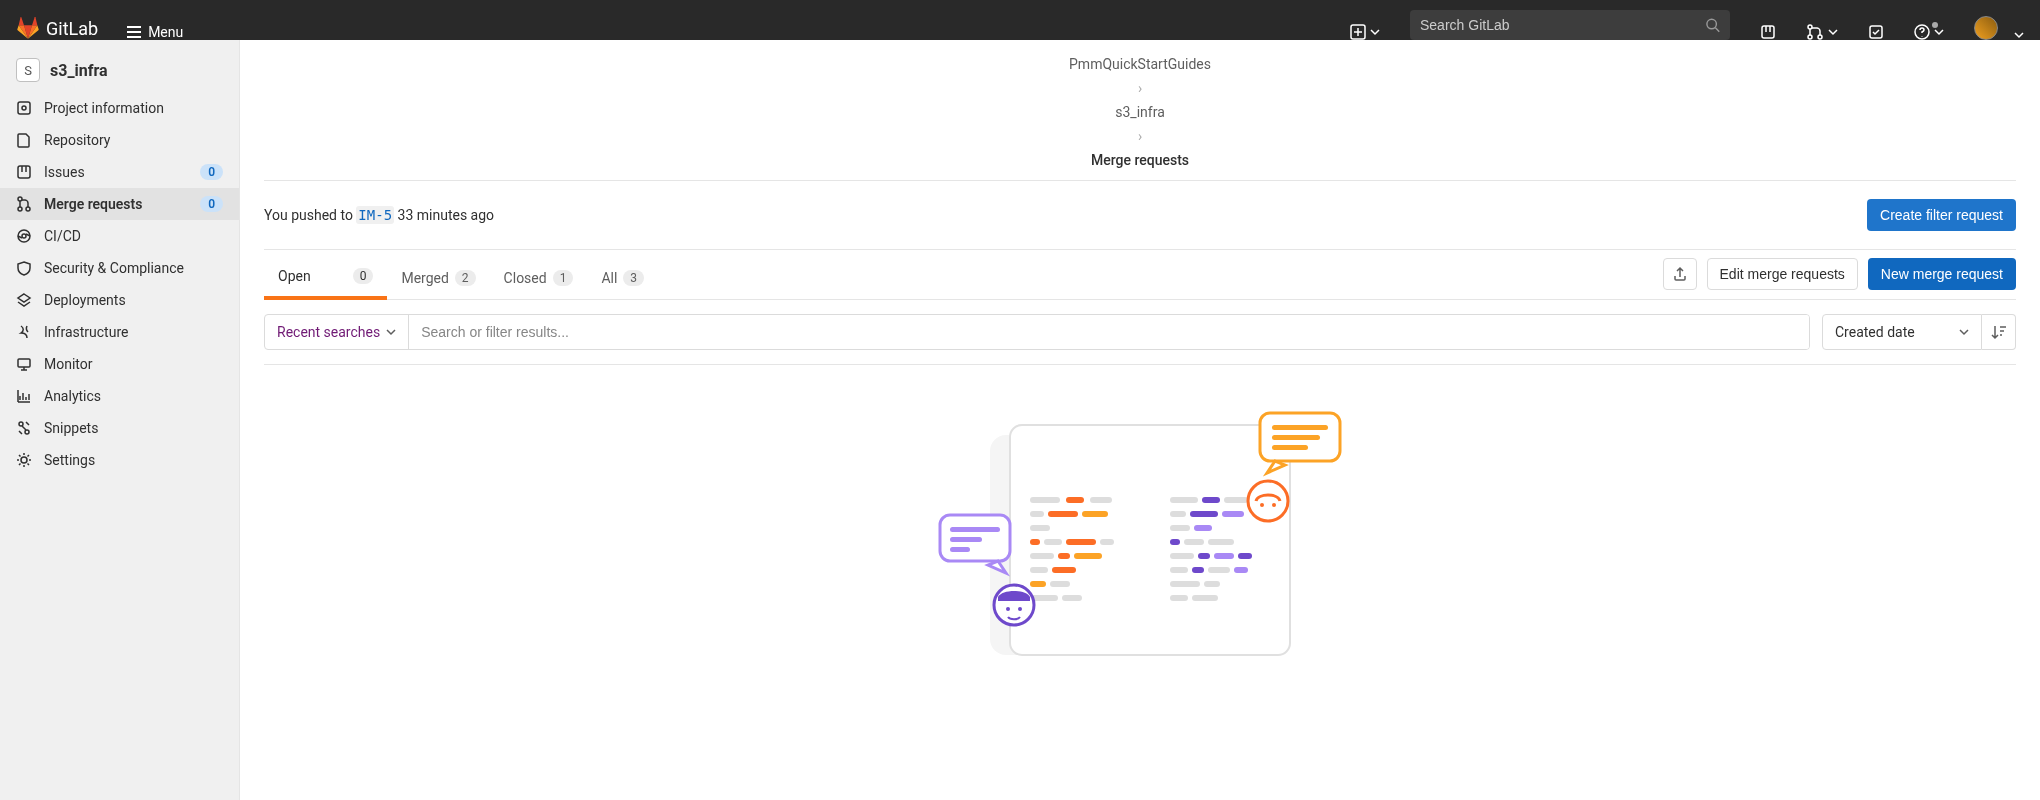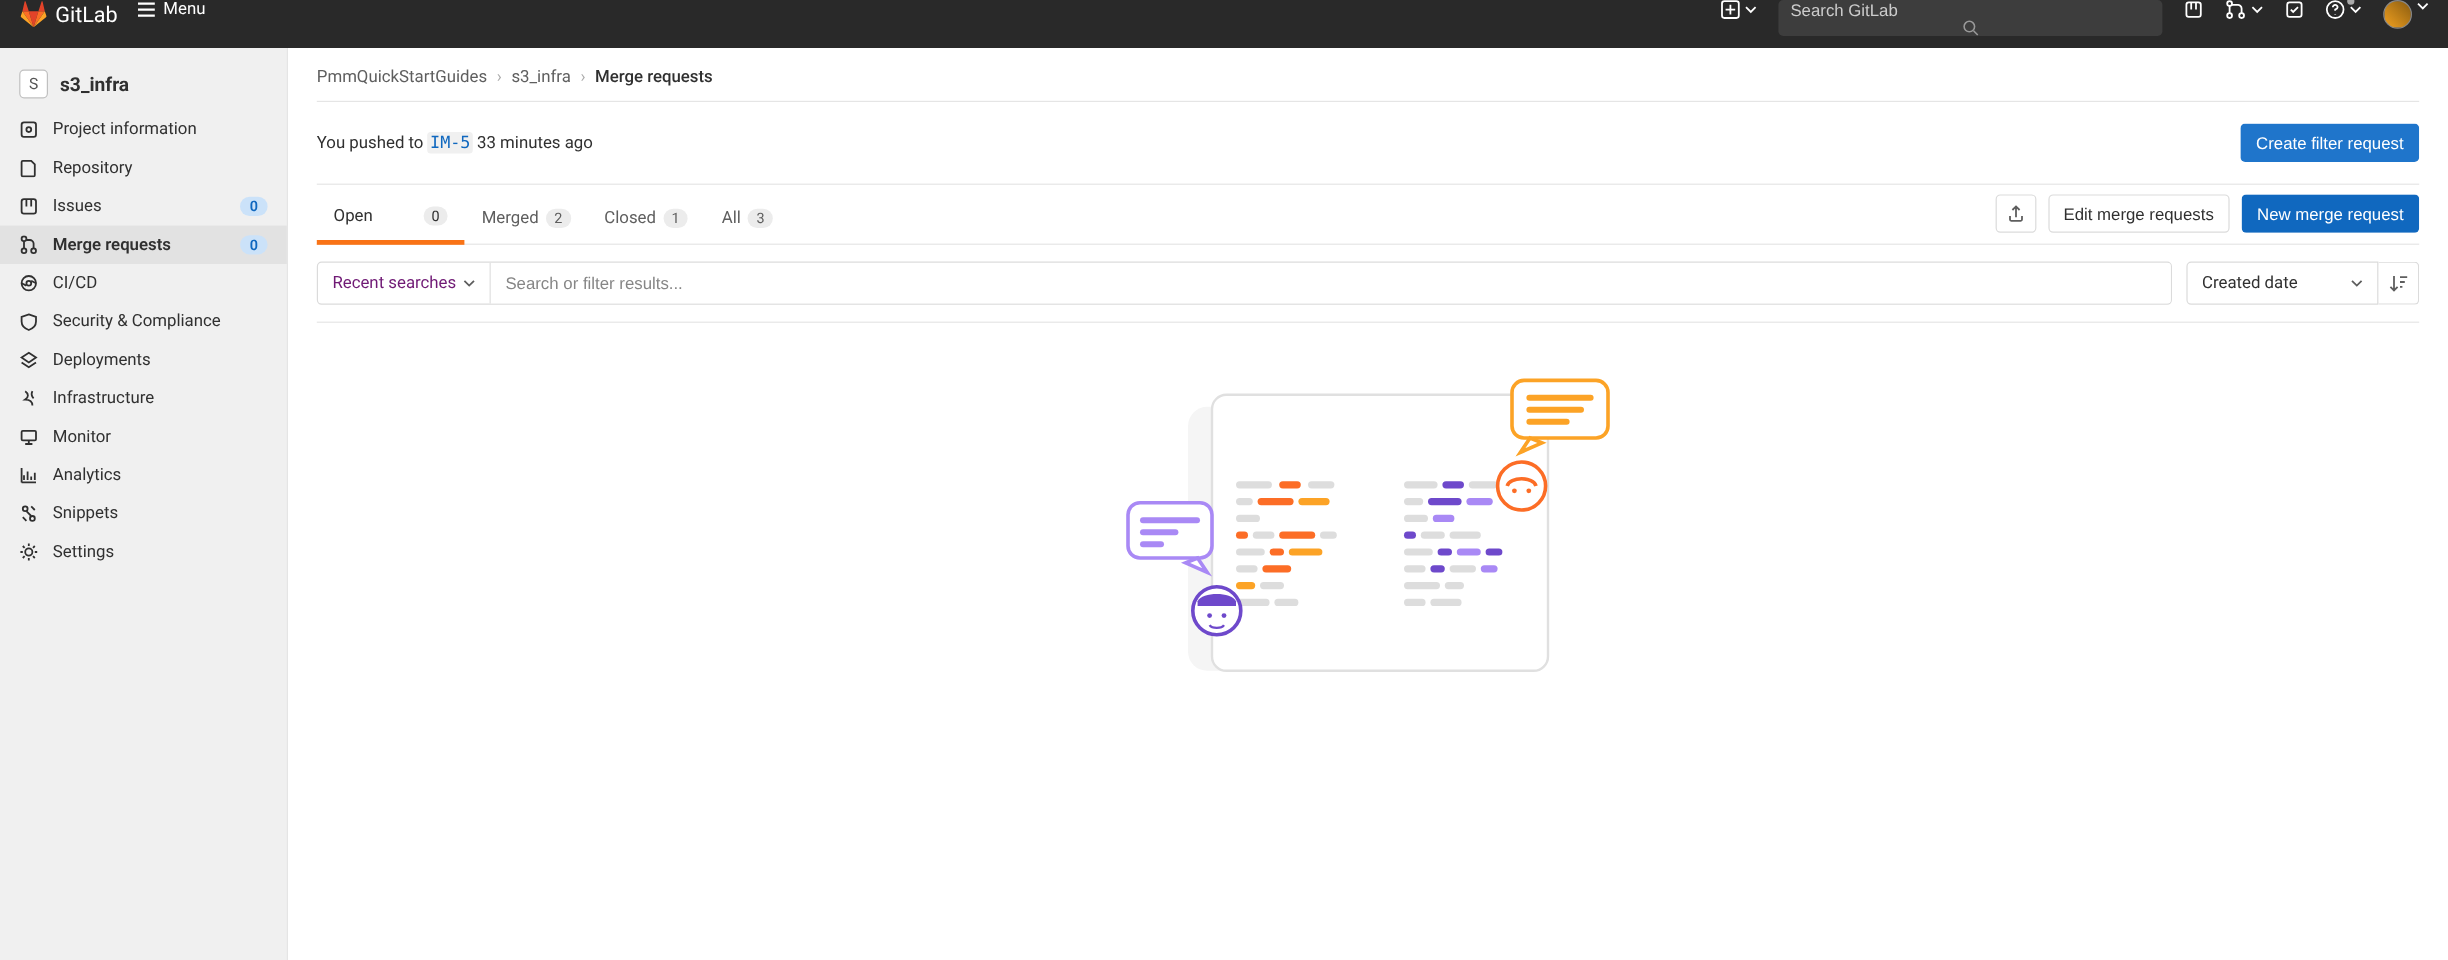--- a/index.html
+++ b/index.html
@@ -1,44 +1,44 @@
 <!DOCTYPE html>
 <html><head>
 <meta charset="utf-8">
 <style>
 * { box-sizing: border-box; margin: 0; padding: 0; }
 body { font-family: -apple-system, BlinkMacSystemFont, "Segoe UI", Roboto, sans-serif; font-size: 14px; color: #303030; background: #fff; }
 
 
-.top-nav { height: 40px; background: #292929; display: flex; align-items: flex-start; padding: 0 16px; color: #fff; }
+.top-nav { height: 40px; background: #292929; display: flex; align-items: flex-end; padding: 0 16px; color: #fff; gap: 12px; }
 .logo-box { display: flex; align-items: center; gap: 6px; }
 .logo-svg { width: 24px; height: 24px; }
 .brand { font-size: 18px; font-weight: 400; color: #fff; }
 .menu-toggle { display: flex; align-items: center; gap: 6px; margin-left: 16px; color: #fff; cursor: pointer; }
 .nav-spacer { flex: 1; }
-.search-wrap { background: #3d3d3d; border-radius: 4px; display: flex; align-items: center; padding: 0 10px; height: 30px; width: 320px; flex-direction: column; }
+.search-wrap { background: #3d3d3d; border-radius: 4px; display: flex; align-items: center; padding: 0 10px; height: 30px; width: 320px; }
 .search-wrap input { background: transparent; border: none; color: #ccc; outline: none; width: 100%; font-size: 14px; }
 .search-wrap input::placeholder { color: #ccc; }
 .nav-icon { color: #fff; margin-left: 18px; display: flex; align-items: center; cursor: pointer; }
 .avatar { width: 24px; height: 24px; border-radius: 50%; background: linear-gradient(45deg,#f0a020,#8a5c10); margin-left: 18px; cursor: pointer; border: 1px solid #888; }
 
 
 .layout { display: flex; height: calc(100vh - 40px); }
 .sidebar { width: 240px; background: #f0f0f0; border-right: 1px solid #e5e5e5; padding-top: 8px; }
 .project-head { display: flex; align-items: center; gap: 10px; padding: 10px 16px; font-weight: 700; font-size: 16px; }
 .proj-avatar { width: 24px; height: 24px; border: 1px solid #c0c0c0; border-radius: 4px; background: #fff; display: flex; align-items: center; justify-content: center; font-size: 13px; font-weight: 400; color: #555; }
 .side-link { display: flex; align-items: center; gap: 12px; padding: 8px 16px; cursor: pointer; color: #303030; }
 .side-link.active { background: #e2e2e2; font-weight: 600; }
 .side-icon { width: 16px; height: 16px; flex-shrink: 0; display: flex; align-items: center; justify-content: center; }
 .side-label { flex: 1; }
 .badge { background: #cbe2f9; color: #1068bf; font-size: 12px; border-radius: 10px; padding: 1px 8px; font-weight: 600; }
 
 
 .main { flex: 1; padding: 16px 24px; overflow: auto; }
-.breadcrumb { display: flex; align-items: center; gap: 8px; font-size: 14px; color: #5e5e5e; padding-bottom: 12px; }
+.breadcrumb { display: flex; align-items: center; gap: 8px; font-size: 14px; color: #5e5e5e; padding-bottom: 12px; flex-direction: column; }
 .breadcrumb a { color: #5e5e5e; text-decoration: none; cursor: pointer; }
 .breadcrumb .sep { color: #aaa; }
 .breadcrumb .current { color: #303030; font-weight: 500; }
 .divider { border-top: 1px solid #e5e5e5; }
 
 .push-row { display: flex; align-items: center; justify-content: space-between; padding: 18px 0; }
 .push-text { color: #303030; }
 .push-text .branch { font-family: SFMono-Regular, ui-monospace, Menlo, monospace; color: #1068bf; background: #f0f0f0; padding: 1px 2px; border-radius: 3px; cursor: pointer; }
 .btn { display: inline-flex; align-items: center; border-radius: 4px; padding: 7px 12px; font-size: 14px; cursor: pointer; border: 1px solid transparent; }
 .btn-primary { background: #1f75cb; color: #fff; }

